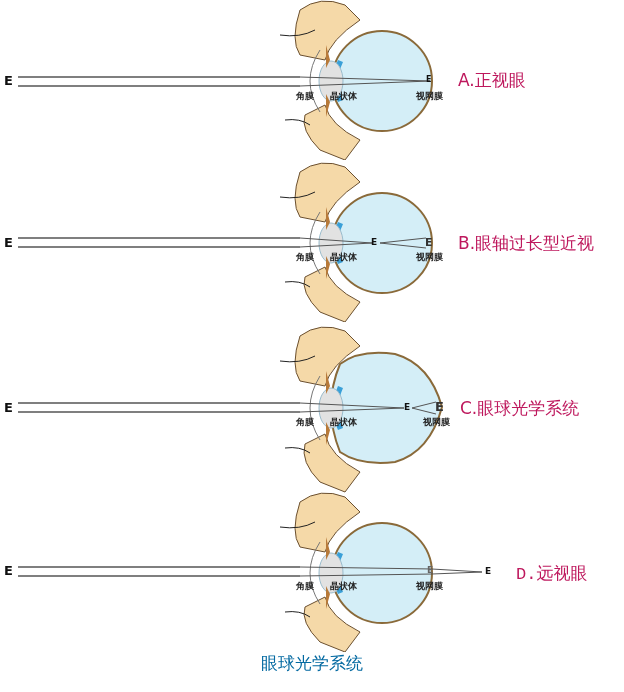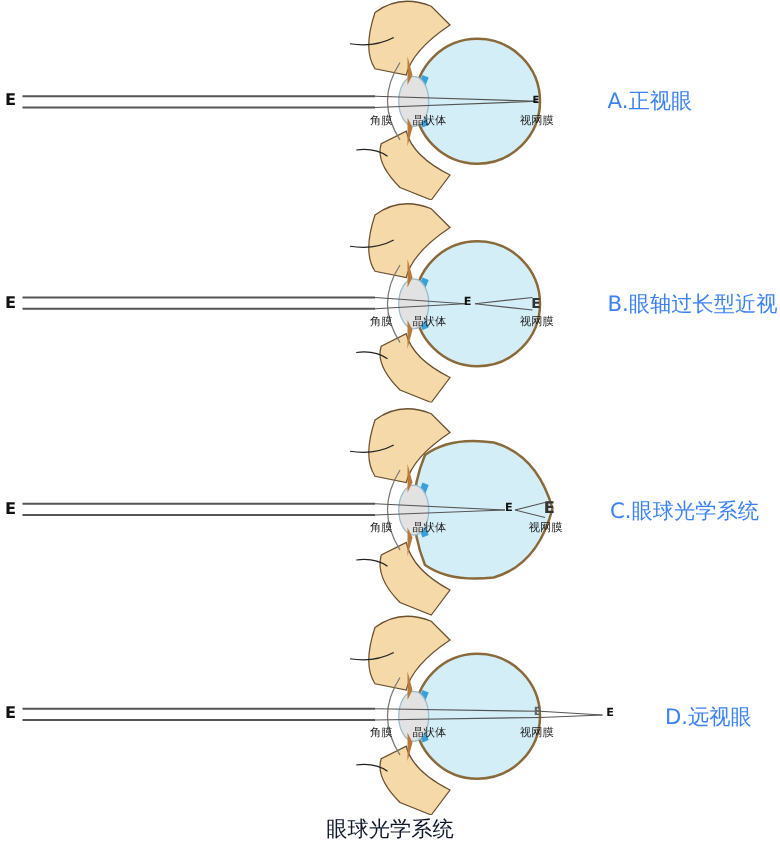--- a/index.html
+++ b/index.html
@@ -1,22 +1,22 @@
 <!DOCTYPE html>
 <html><head>
 <meta charset="utf-8">
 <style>
   html, body { margin: 0; padding: 0; background: #ffffff; }
   body { width: 624px; height: 692px; position: relative; overflow: hidden; font-family: "DejaVu Sans", sans-serif; }
   .panel { position: absolute; left: 0; width: 624px; }
   .panel svg { position: absolute; left: 0; top: 0; }
-  .label-case { position: absolute; font-size: 17px; color: #3b82f6; font-family: "DejaVu Sans", sans-serif; white-space: nowrap; margin-left: 28px; }
-  .small-label { position: absolute; font-size: 9px; font-weight: normal; color: #222; white-space: nowrap; font-family: "DejaVu Sans", sans-serif; }
+  .label-case { position: absolute; font-size: 17px; color: #be185d; font-family: "DejaVu Sans", sans-serif; white-space: nowrap; }
+  .small-label { position: absolute; font-size: 9px; font-weight: bold; color: #222; white-space: nowrap; font-family: "DejaVu Sans", sans-serif; }
   .e-letter { position: absolute; font-weight: bold; color: #111; font-family: "DejaVu Sans", sans-serif; line-height: 1; }
-  .caption { position: absolute; left: 0; width: 624px; top: 652px; text-align: center; font-size: 17px; color: #0f172a; }
+  .caption { position: absolute; left: 0; width: 624px; top: 652px; text-align: center; font-size: 17px; color: #0369a1; }
 </style>
 </head>
 <body>
 
 <div class="panel" style="top:0;height:160px;">
   <svg width="624" height="160">
     <path d="M300 10 Q320 -5 345 5 L360 20 Q330 40 325 60 L300 55 Q290 40 300 10Z" fill="#f5d9a8" stroke="#6b5030" stroke-width="1"></path>
     <path d="M305 115 Q300 130 320 150 L345 160 L360 140 Q330 125 325 105Z" fill="#f5d9a8" stroke="#6b5030" stroke-width="1"></path>
     <circle cx="382" cy="81" r="50" fill="#d4eef7" stroke="#8a6a3a" stroke-width="2"></circle>
     <path d="M338 60 Q328 81 338 102 L343 100 Q334 81 343 62Z" fill="#3aa0d8"></path>
@@ -113,16 +113,16 @@
     <line x1="300" y1="84" x2="432" y2="82" stroke="#555" stroke-width="1"></line>
     <line x1="432" y1="77" x2="482" y2="80" stroke="#555" stroke-width="1"></line>
     <line x1="432" y1="82" x2="482" y2="80" stroke="#555" stroke-width="1"></line>
   </svg>
   <span class="e-letter" style="left:4px;top:72px;font-size:13px;">E</span>
   <span class="e-letter" style="left:427px;top:74px;font-size:9px;color:#666;">E</span>
   <span class="e-letter" style="left:485px;top:75px;font-size:9px;">E</span>
   <span class="small-label" style="left:296px;top:88px;">角膜</span>
   <span class="small-label" style="left:330px;top:88px;">晶状体</span>
   <span class="small-label" style="left:416px;top:88px;">视网膜</span>
-  <span class="label-case" style="left:504px;top:70px;">D.远视眼</span>
+  <span class="label-case" style="left:516px;top:70px;font-family:Liberation Mono, monospace;">D.远视眼</span>
 </div>
 
 <div class="caption">眼球光学系统</div>
 
 </body></html>

